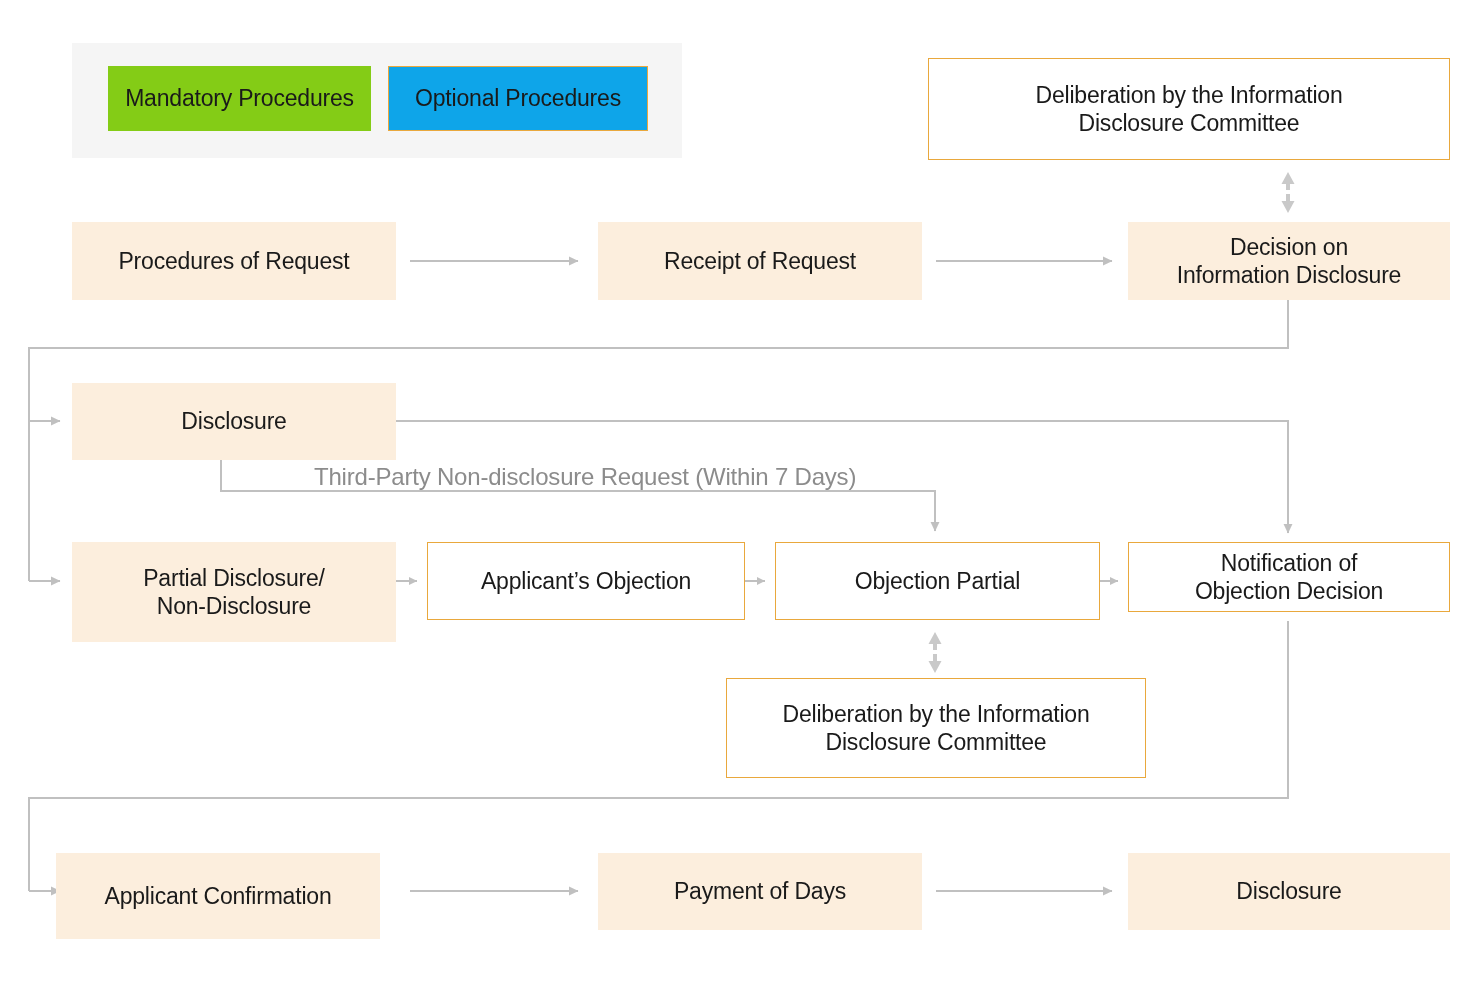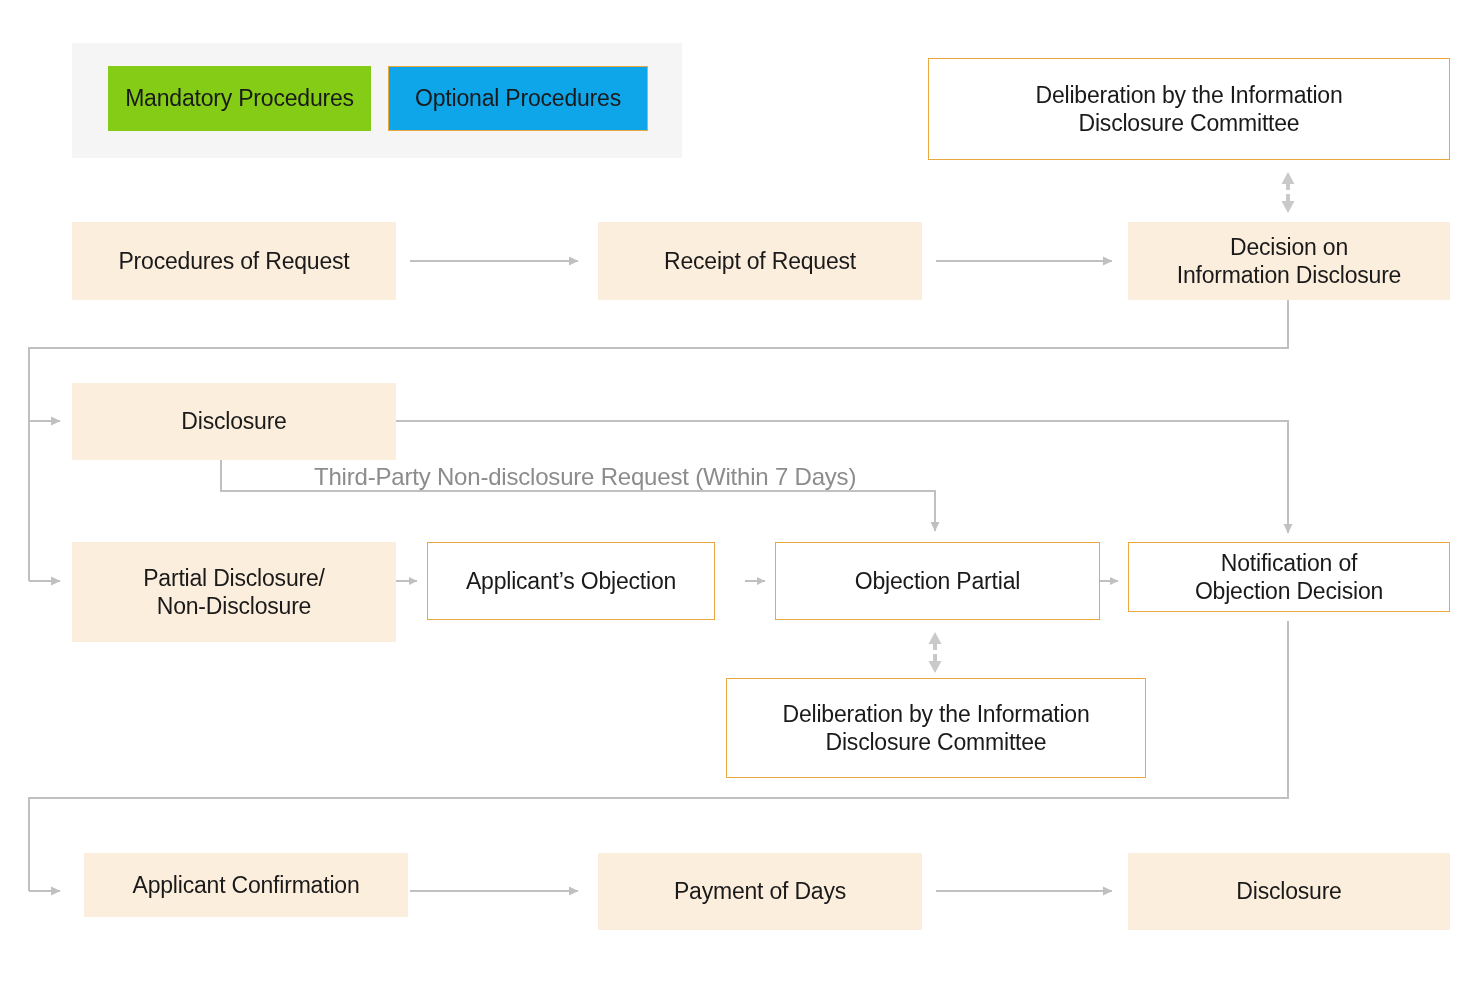--- a/index.html
+++ b/index.html
@@ -132,31 +132,31 @@
   <div class="node mandatory" style="left:1128px; top:222px; width:322px; height:78px;">Decision on
 Information Disclosure</div>
 
   <div class="node mandatory" style="left:598px; top:222px; width:324px; height:78px;">Receipt of Request</div>
 
   <div class="node mandatory" style="left:72px; top:383px; width:324px; height:77px;">Disclosure</div>
 
   <div class="node mandatory" style="left:72px; top:542px; width:324px; height:100px;">Partial Disclosure/
 Non-Disclosure</div>
 
-  <div class="node optional" style="left:427px; top:542px; width:288px; height:78px;">Applicant’s Objection</div>
+  <div class="node optional" style="left:427px; top:542px; width:318px; height:78px;">Applicant’s Objection</div>
 
   <div class="node optional" style="left:775px; top:542px; width:325px; height:78px;">Objection Partial</div>
 
   <div class="node optional" style="left:1128px; top:542px; width:322px; height:70px;">Notification of
 Objection Decision</div>
 
   <div class="node optional" style="left:726px; top:678px; width:420px; height:100px;">Deliberation by the Information
 Disclosure Committee</div>
 
-  <div class="node mandatory" style="left:84px; top:853px; width:324px; height:64px;">Applicant Confirmation</div>
+  <div class="node mandatory" style="left:56px; top:853px; width:324px; height:86px;">Applicant Confirmation</div>
 
   <div class="node mandatory" style="left:598px; top:853px; width:324px; height:77px;">Payment of Days</div>
 
   <div class="node mandatory" style="left:1128px; top:853px; width:322px; height:77px;">Disclosure</div>
 
   <div class="edge-label" style="left:306px; top:463px;margin-left:8px;">Third-Party Non-disclosure Request (Within 7 Days)</div>
 
 </div>
 
 </body></html>

